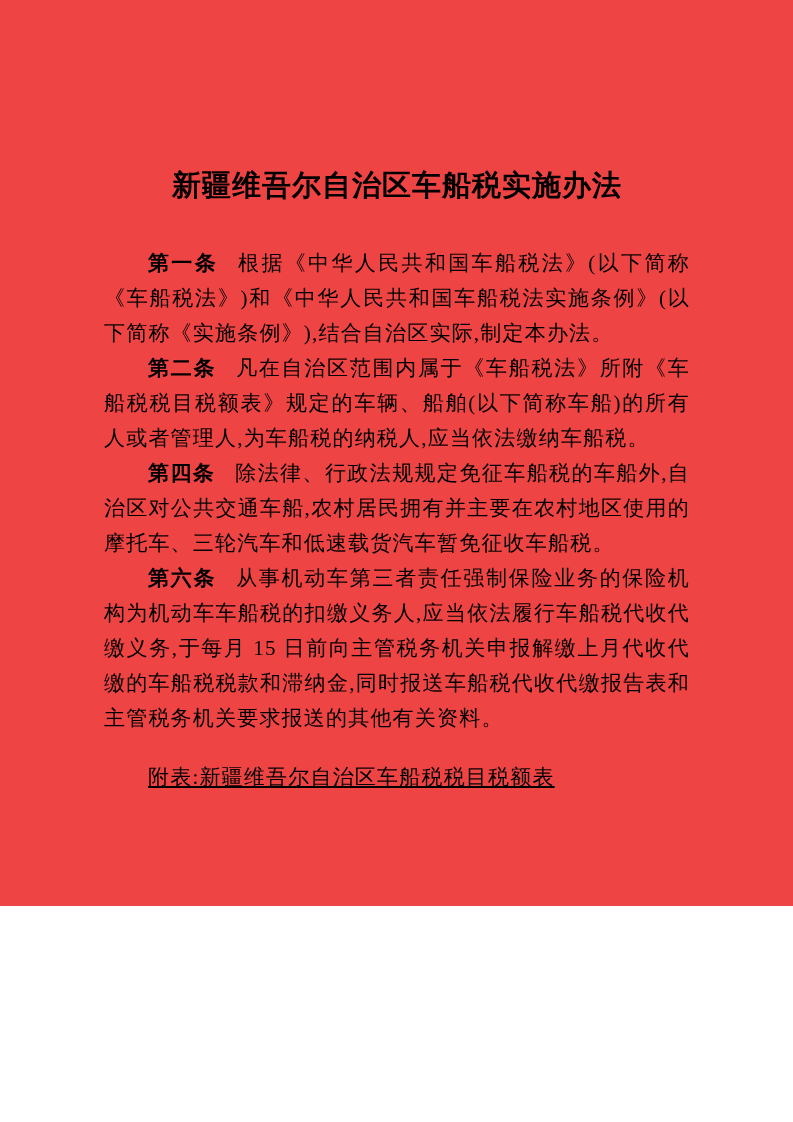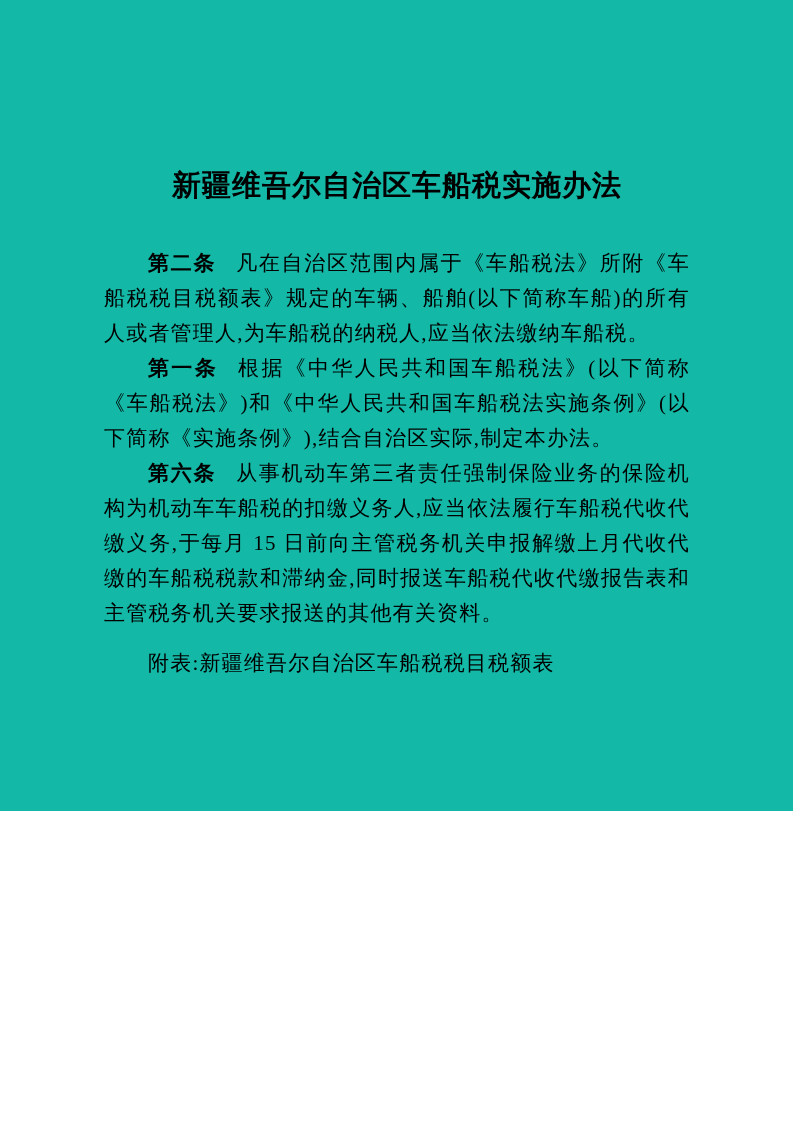--- a/index.html
+++ b/index.html
@@ -6,22 +6,22 @@
   html, body {
     width: 793px;
     height: 1122px;
     background: #ffffff;
     font-family: "Liberation Serif", "DejaVu Serif", serif;
     color: #000000;
   }
   .page {
     position: relative;
     width: 793px;
-    height: 811px;
-    background: #14b8a6;
+    height: 906px;
+    background: #ef4444;
     overflow: hidden;
   }
   .content {
     position: absolute;
     left: 104px;
     top: 164px;
     width: 586px;
   }
   .doc-title {
     font-size: 29px;
@@ -37,48 +37,50 @@
     line-height: 35px;
     text-align: justify;
     text-indent: 44px;
     letter-spacing: 1.2px;
   }
   .para .article-label {
     font-weight: 700;
     margin-right: 20px;
   }
   .appendix {
-    margin-top: 15px;
+    margin-top: 24px;
     font-size: 21px;
     line-height: 35px;
     text-indent: 44px;
     letter-spacing: 1.2px;
+    text-decoration: underline;
   }
   .page-number {
     position: absolute;
     left: 104px;
     top: 984px;
     font-size: 19px;
     line-height: 24px;
     letter-spacing: 4px;
   }
 </style>
 </head>
 <body>
 
 <div class="page">
   <div class="content">
 
     <h1 class="doc-title">新疆维吾尔自治区车船税实施办法</h1>
 
+    <p class="para"><span class="article-label">第一条</span><span>根据《中华人民共和国车船税法》(以下简称《车船税法》)和《中华人民共和国车船税法实施条例》(以下简称《实施条例》),结合自治区实际,制定本办法。</span></p>
+
     <p class="para"><span class="article-label">第二条</span><span>凡在自治区范围内属于《车船税法》所附《车船税税目税额表》规定的车辆、船舶(以下简称车船)的所有人或者管理人,为车船税的纳税人,应当依法缴纳车船税。</span></p>
 
-    <p class="para"><span class="article-label">第一条</span><span>根据《中华人民共和国车船税法》(以下简称《车船税法》)和《中华人民共和国车船税法实施条例》(以下简称《实施条例》),结合自治区实际,制定本办法。</span></p>
 
-
+    <p class="para"><span class="article-label">第四条</span><span>除法律、行政法规规定免征车船税的车船外,自治区对公共交通车船,农村居民拥有并主要在农村地区使用的摩托车、三轮汽车和低速载货汽车暂免征收车船税。</span></p>
 
 
     <p class="para"><span class="article-label">第六条</span><span>从事机动车第三者责任强制保险业务的保险机构为机动车车船税的扣缴义务人,应当依法履行车船税代收代缴义务,于每月 15 日前向主管税务机关申报解缴上月代收代缴的车船税税款和滞纳金,同时报送车船税代收代缴报告表和主管税务机关要求报送的其他有关资料。</span></p>
 
 
     <p class="appendix">附表:新疆维吾尔自治区车船税税目税额表</p>
 
   </div>
 
   <div class="page-number">— 2 —</div>

